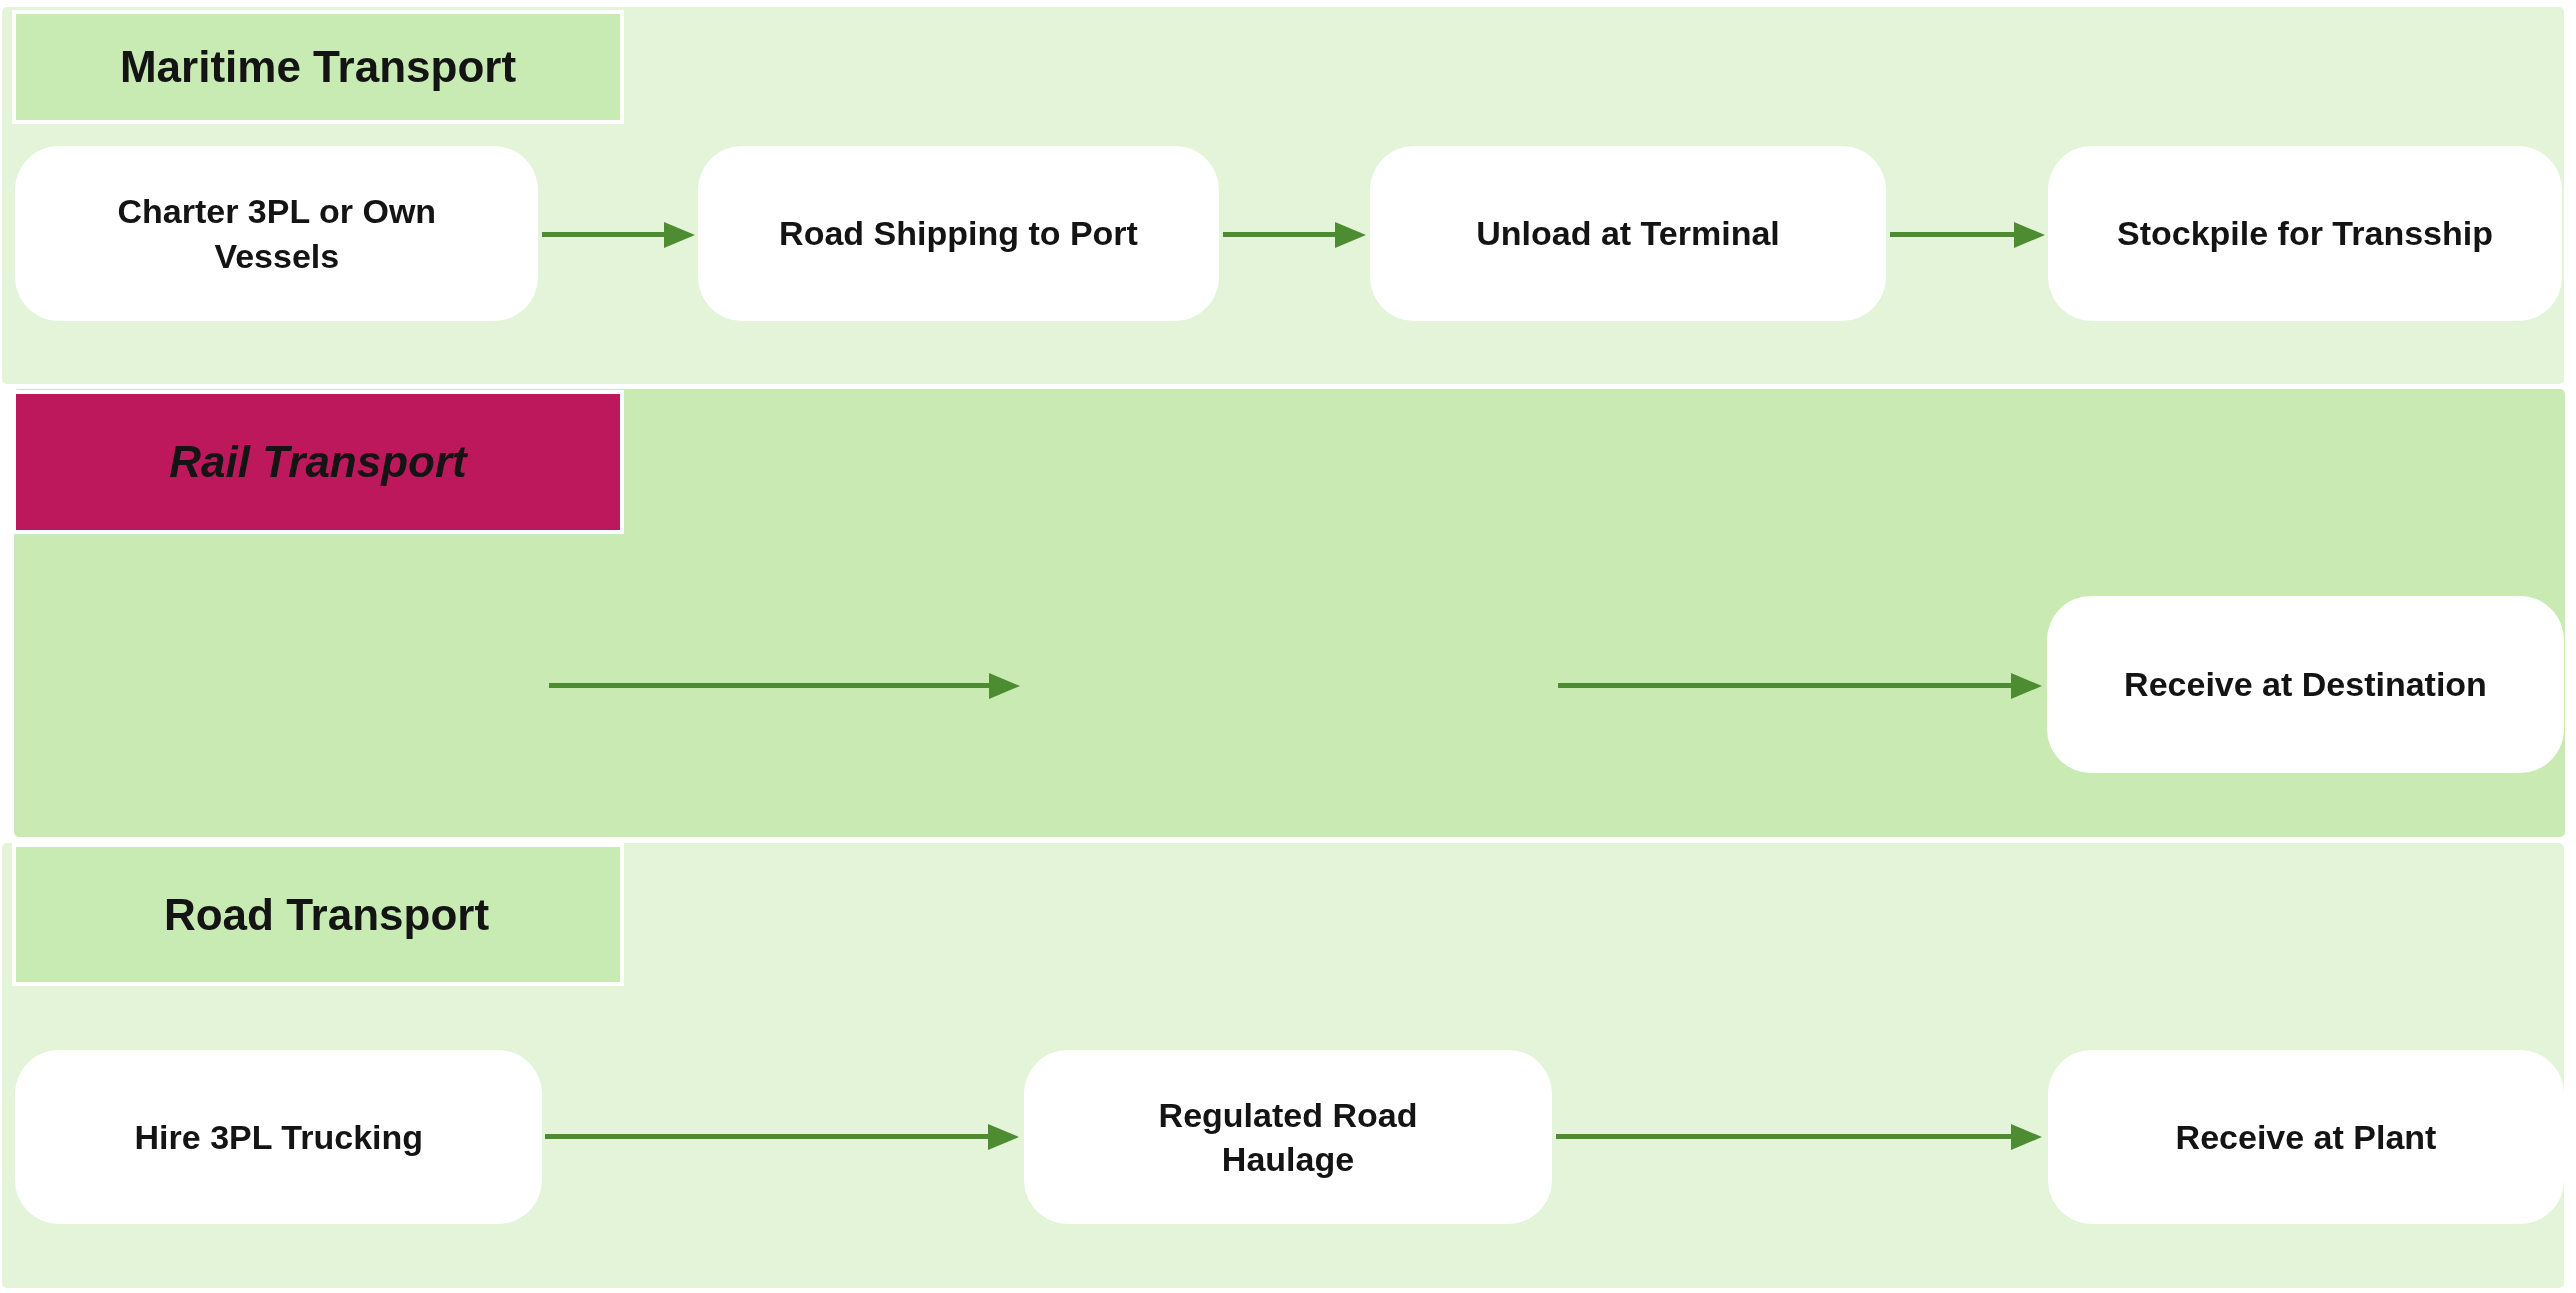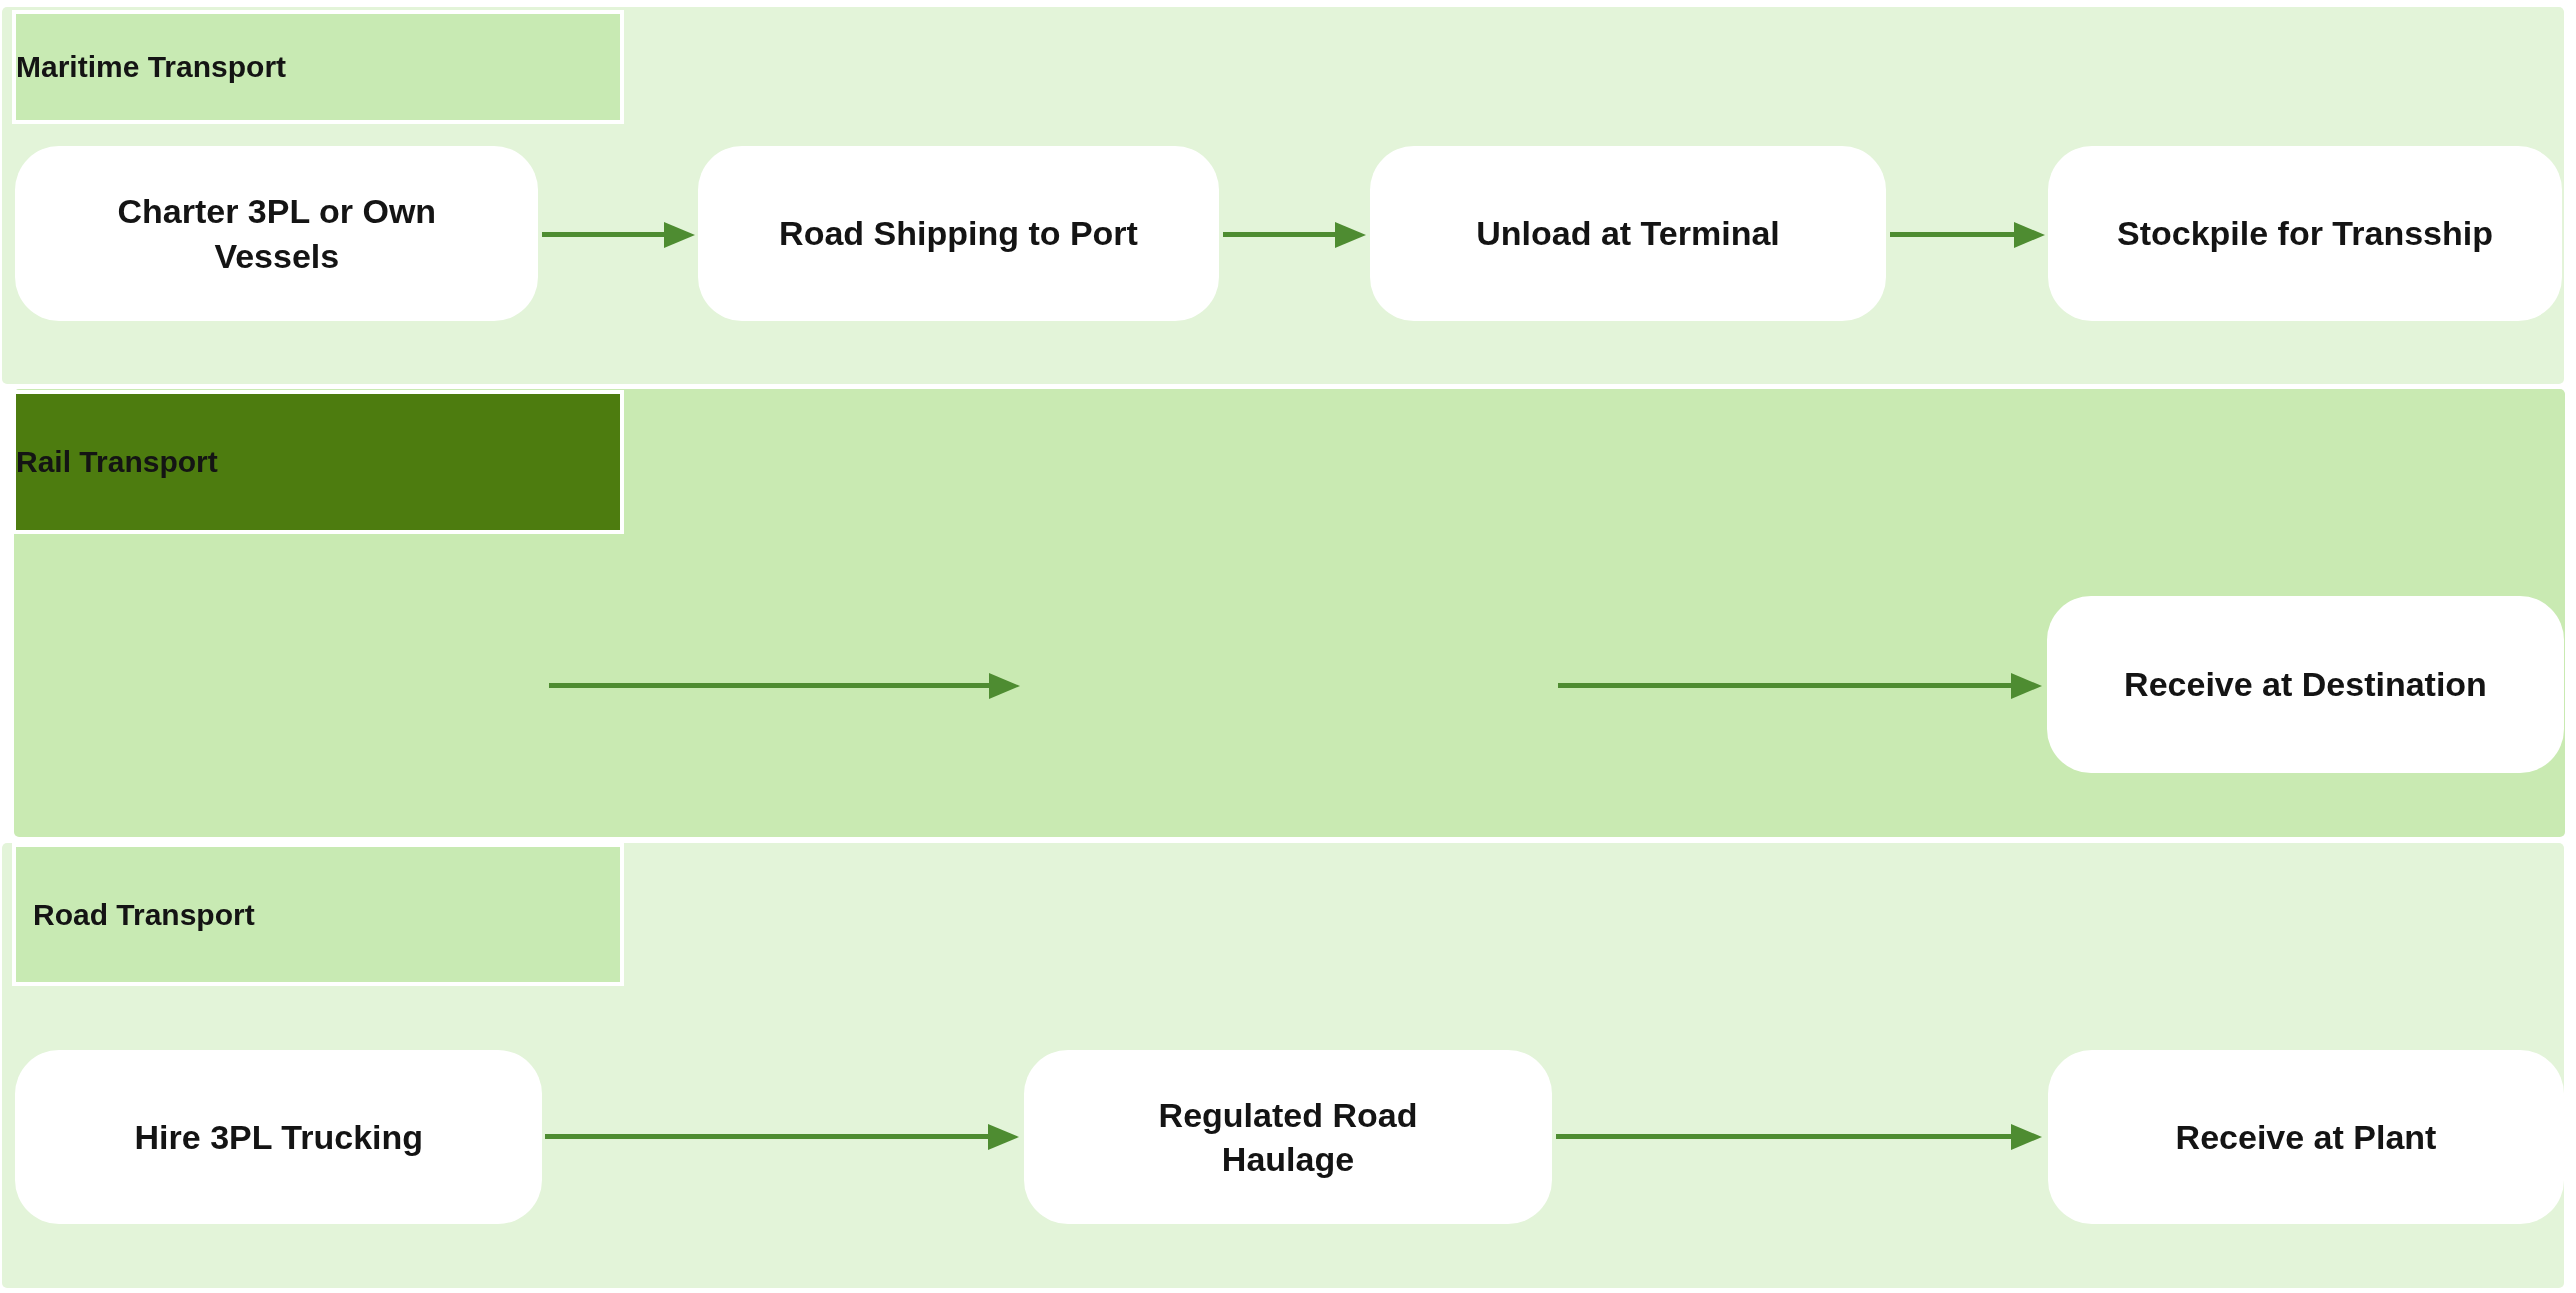--- a/index.html
+++ b/index.html
@@ -21,28 +21,28 @@
   }
   .lane.light  { background: #e3f4d9; }
   .lane.medium { background: #c9eab2; }
 
   .lane-header {
     position: absolute;
     box-sizing: border-box;
     border: 4.2px solid #ffffff;
     display: flex;
     align-items: center;
-    justify-content: flex-start;
+    justify-content: center;
     font-weight: 700;
-    font-size: 30px;
+    font-size: 44px;
     color: #141414;
     letter-spacing: 0px;
   }
   .lane-header.md   { background: #c8eab3; }
-  .lane-header.dark { background: #4d7c0f; }
+  .lane-header.dark { background: #be185d; font-style: italic; }
 
   .node {
     position: absolute;
     box-sizing: border-box;
     background: #ffffff;
     border-radius: 44px;
     display: flex;
     align-items: center;
     justify-content: center;
     text-align: center;

